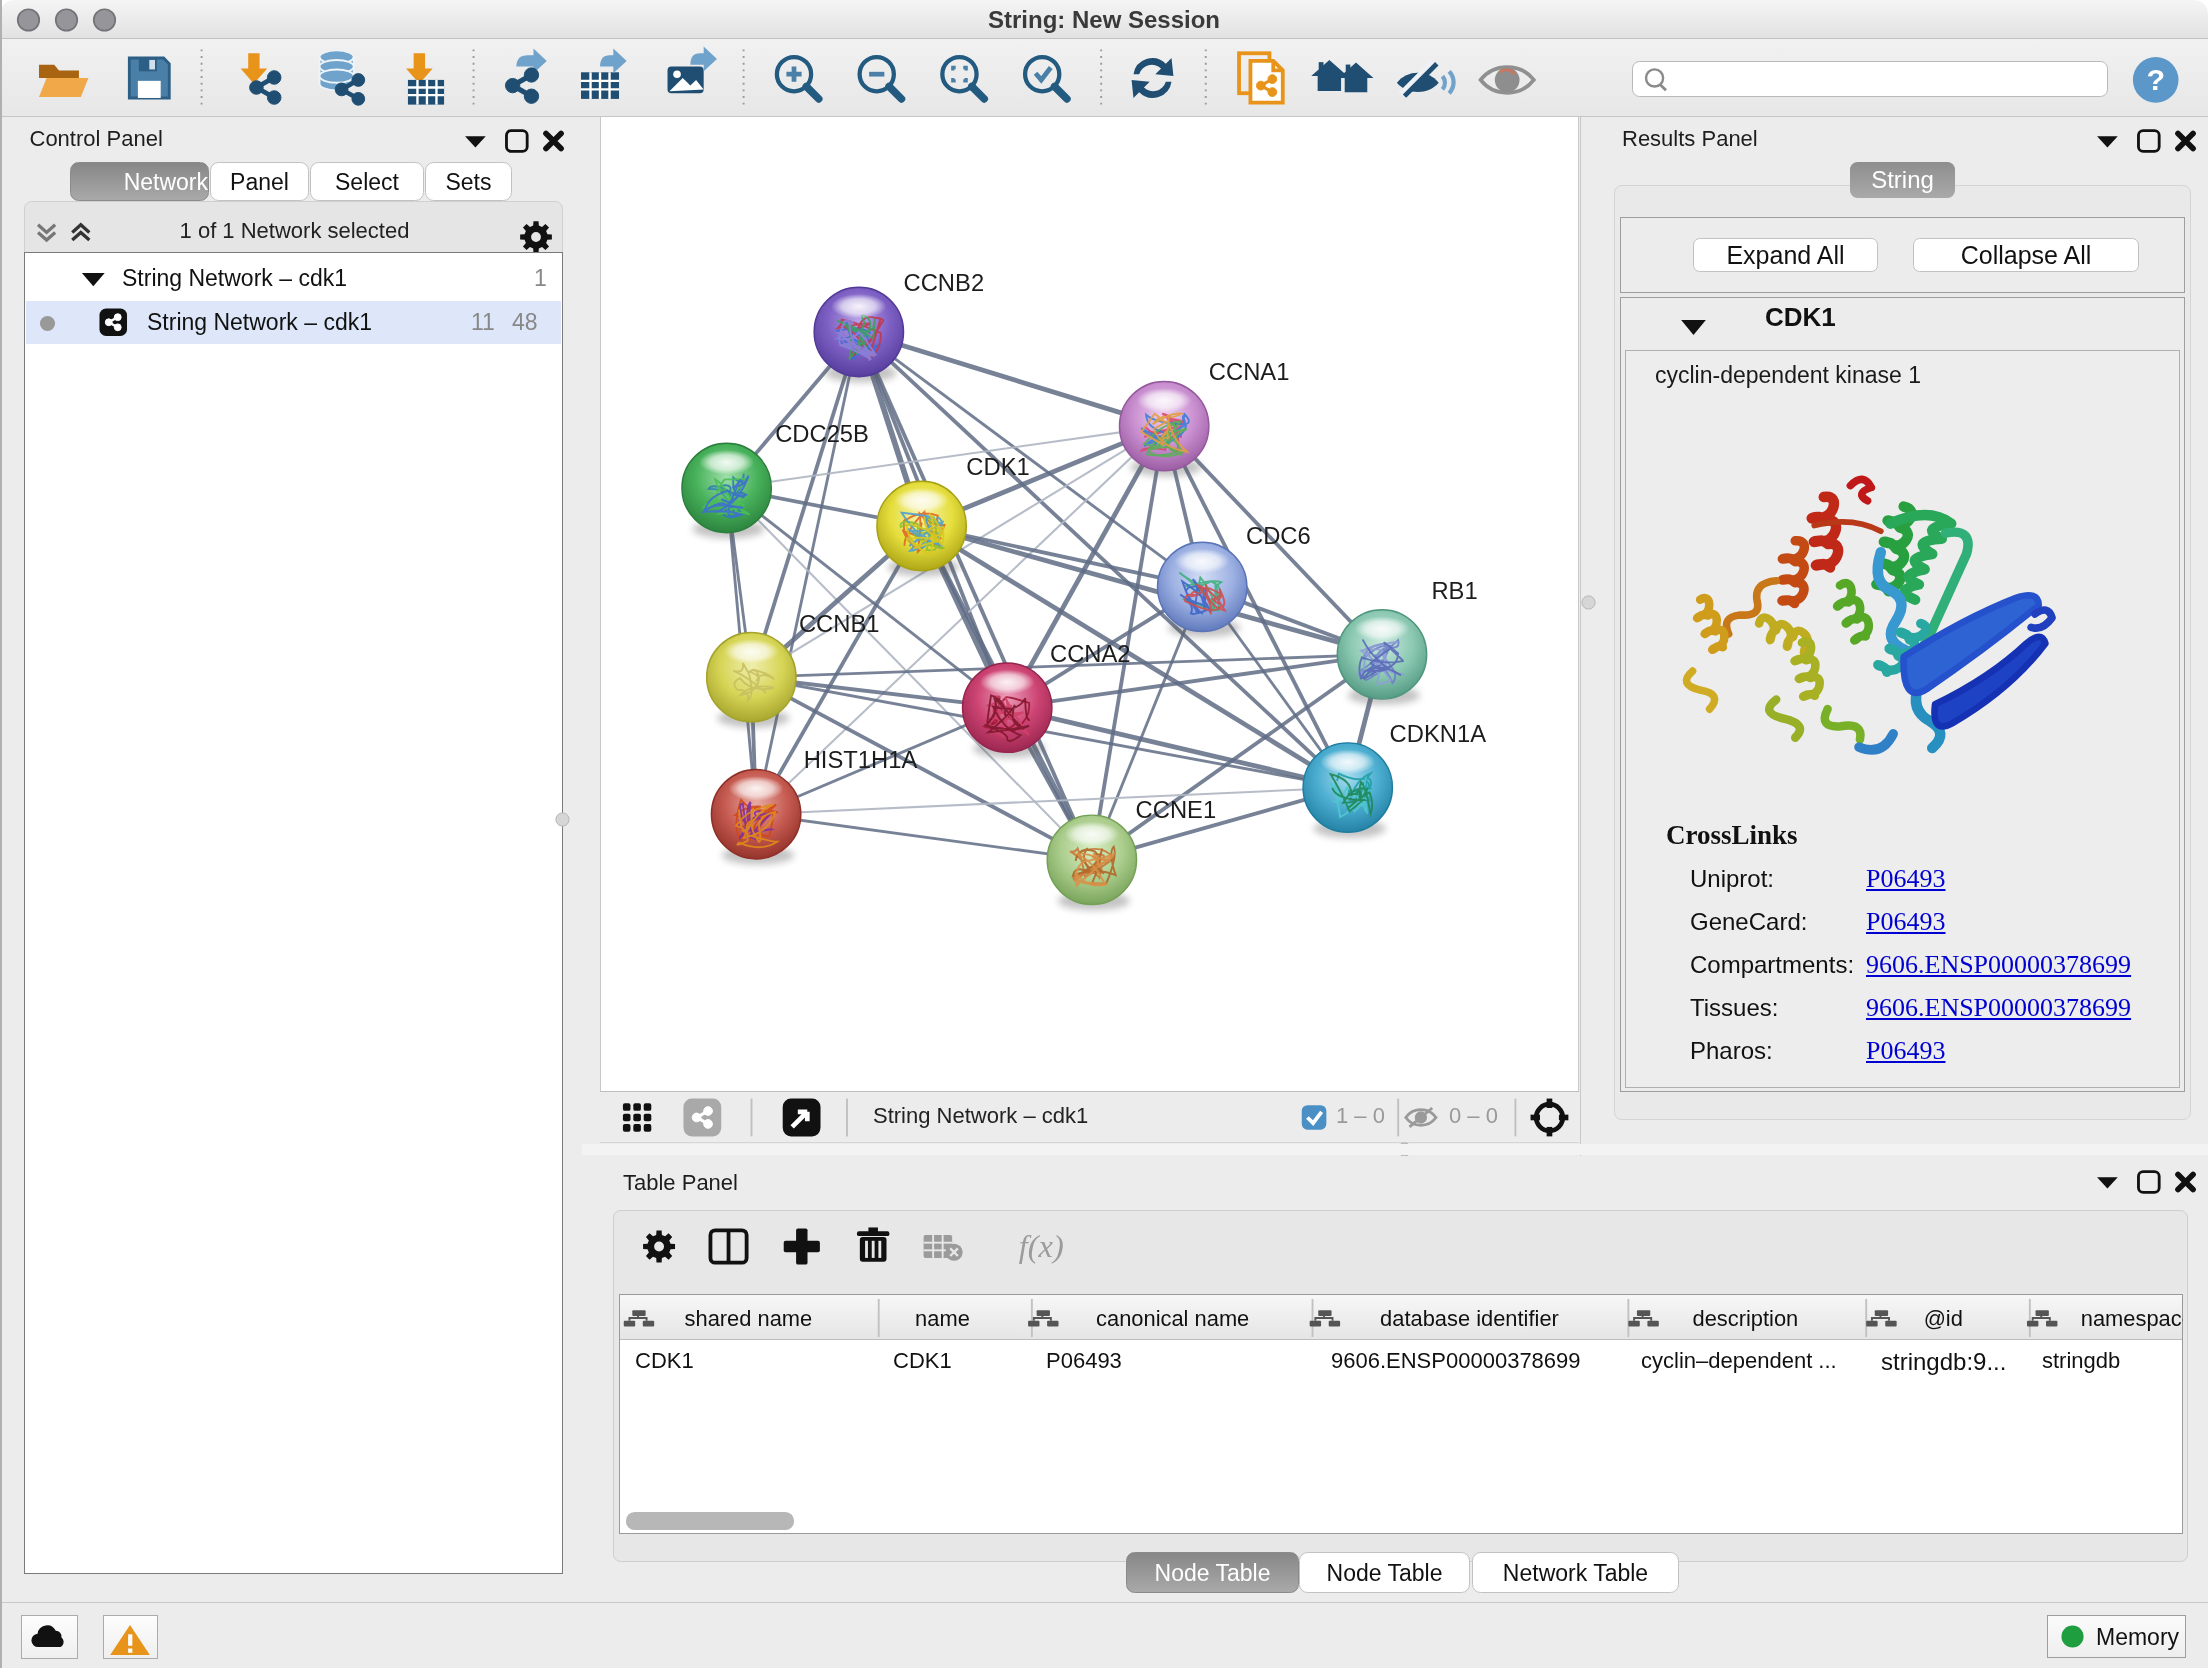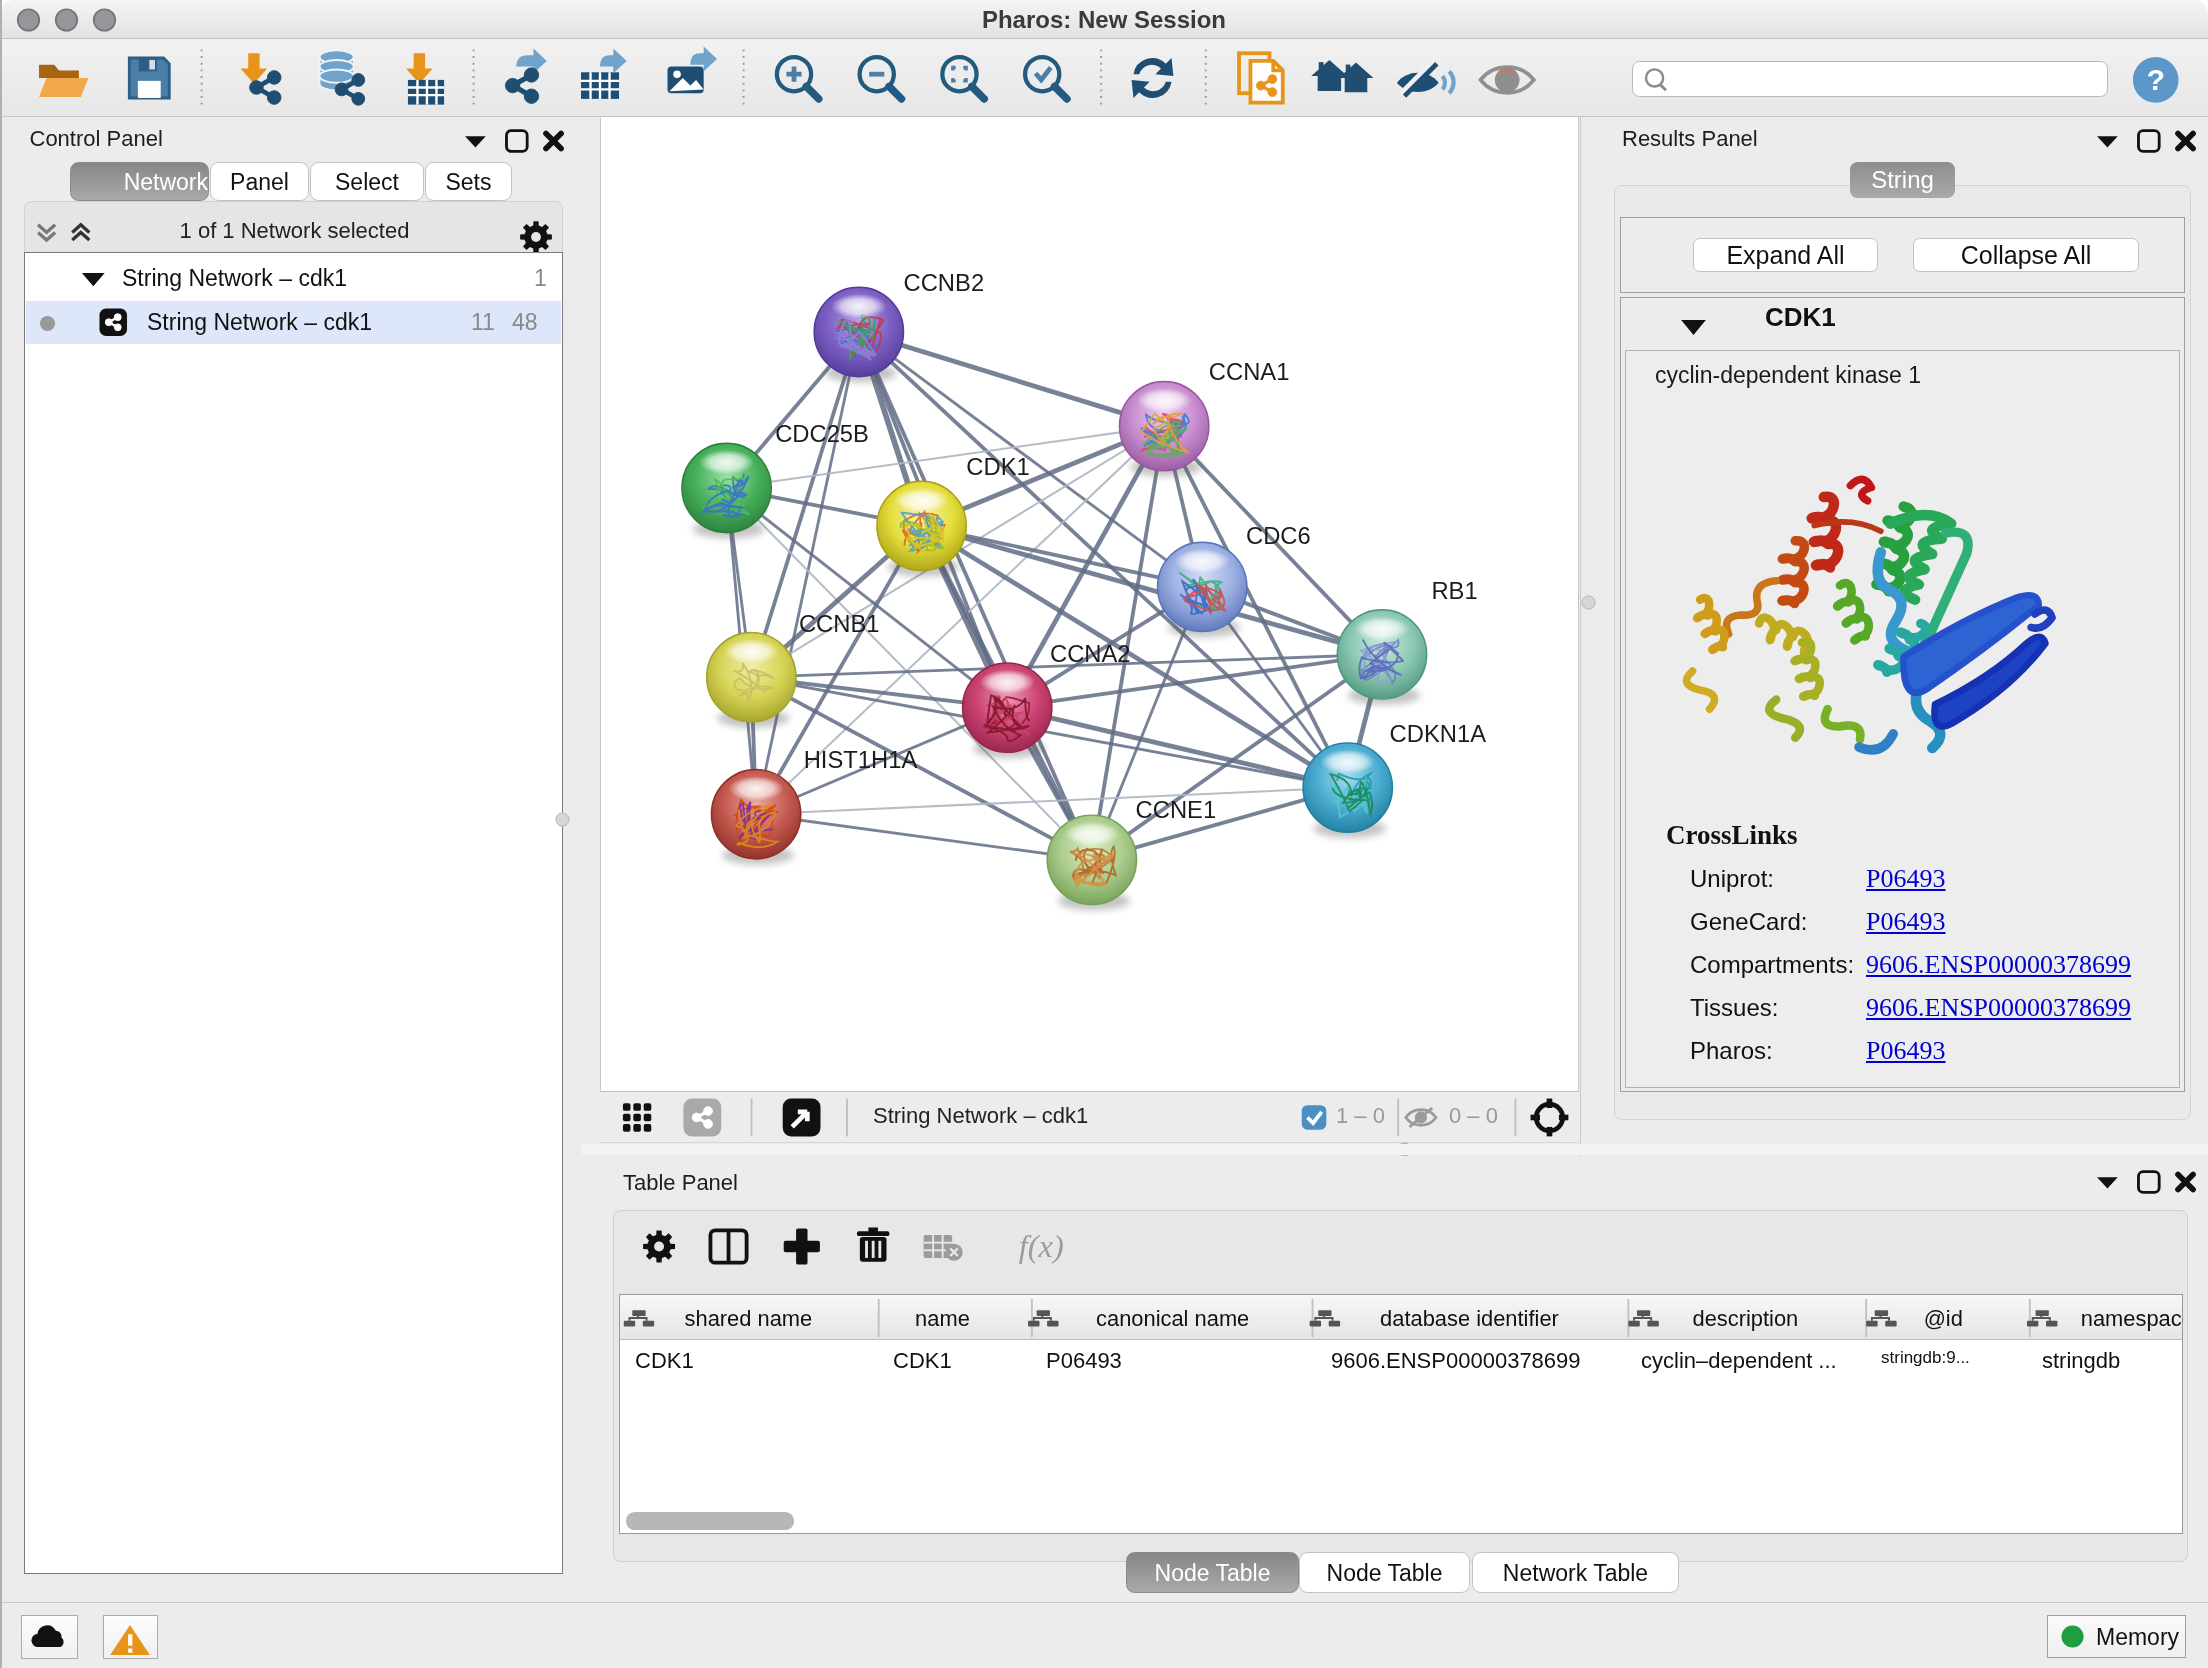--- a/index.html
+++ b/index.html
@@ -13,21 +13,21 @@
 <body>
 
 <div class="abs" style="left:0;top:0;width:2208px;height:39px;background:linear-gradient(#f5f5f5,#e2e2e2);border-bottom:1px solid #c2c2c2;"></div>
 <svg class="abs" style="left:0;top:0" width="133" height="39" viewBox="0 0 140 41">
     <g fill="#95959a" stroke="#737378" stroke-width="1.8">
 <circle cx="30" cy="21" r="11.3"></circle>
       <circle cx="70" cy="21" r="11.3"></circle>
       <circle cx="110" cy="21" r="11.3"></circle>
     </g>
   </svg>
-<div class="abs" style="left:0;top:5.7px;width:2208px;text-align:center;font-size:24px;font-weight:600;color:#3a3a3a;">Pharos: New Session</div>
+<div class="abs" style="left:0;top:5.7px;width:2208px;text-align:center;font-size:24px;font-weight:600;color:#3a3a3a;">String: New Session</div>
 <div class="abs" style="left:0;top:0;width:13.3px;height:13.3px;background:radial-gradient(circle at 13.3px 13.3px,rgba(0,0,0,0) 0,rgba(0,0,0,0) 12.4px,#ffffff 13.3px);"></div>
 <div class="abs" style="left:2195px;top:0;width:13.3px;height:13.3px;background:radial-gradient(circle at 0px 13.3px,rgba(0,0,0,0) 0,rgba(0,0,0,0) 12.4px,#ffffff 13.3px);"></div>
 
 <div class="abs" style="left:0;top:39px;width:2208px;height:78px;background:linear-gradient(#f1f1f1,#e7e7e7);border-bottom:1px solid #c6c6c6;"></div>
 <div class="abs" style="left:1632px;top:61px;width:476px;height:36px;background:#fff;border:1.9px solid #b9b9b9;border-radius:7.6px;"></div>
 <svg width="2208" height="117" viewBox="0 0 2322 123" style="position:absolute;left:0;top:0">
 <g stroke="#9a9a9a" stroke-dasharray="2 5" stroke-width="2">
 <line x1="212" y1="52" x2="212" y2="112"></line>
       <line x1="498" y1="52" x2="498" y2="112"></line>
 <line x1="782" y1="52" x2="782" y2="112"></line>
@@ -692,21 +692,21 @@
         <path d="M-1 -2 L-1 0 L-10 0 L-10 3 M-1 0 L8 0 L8 3" stroke="#555" stroke-width="2" fill="none"></path>
       </g>
     </g>
     <text x="1596" y="32" font-size="23" fill="#111" text-anchor="middle" font-family="Liberation Sans, sans-serif">namespace</text>
   </svg>
 <div class="abs" style="left:635px;top:1348px;font-size:22px;color:#111;">CDK1</div>
 <div class="abs" style="left:893px;top:1348px;font-size:22px;color:#111;">CDK1</div>
 <div class="abs" style="left:1046px;top:1348px;font-size:22px;color:#111;">P06493</div>
 <div class="abs" style="left:1331px;top:1348px;font-size:22px;color:#111;">9606.ENSP00000378699</div>
 <div class="abs" style="left:1641px;top:1348px;font-size:22px;color:#111;">cyclin–dependent ...</div>
-<div class="abs" style="left:1881px;top:1348px;font-size:17px;color:#111;">stringdb:9...</div>
+<div class="abs" style="left:1881px;top:1348px;font-size:24px;color:#111;">stringdb:9...</div>
 <div class="abs" style="left:2042px;top:1348px;font-size:22px;color:#111;">stringdb</div>
 
 <div class="abs" style="left:626px;top:1512px;width:168px;height:18px;background:#b7b7b7;border-radius:8.6px;"></div>
 
 <div class="abs tabbtn tabsel" style="left:1126px;top:1552px;width:173px;height:41px;line-height:41px;border-radius:8.6px;">Node Table</div>
 <div class="abs tabbtn" style="left:1299px;top:1552px;width:171px;height:41px;line-height:41px;">Node Table</div>
 <div class="abs tabbtn" style="left:1472px;top:1552px;width:207px;height:41px;line-height:41px;">Network Table</div>
 
 <div class="abs" style="left:0;top:1602px;width:2208px;height:67px;background:#ececec;border-top:1px solid #c9c9c9;"></div>
 <div class="abs" style="left:21px;top:1615px;width:57px;height:44px;background:linear-gradient(#fdfdfd,#efefef);border:1px solid #ababab;"></div>

